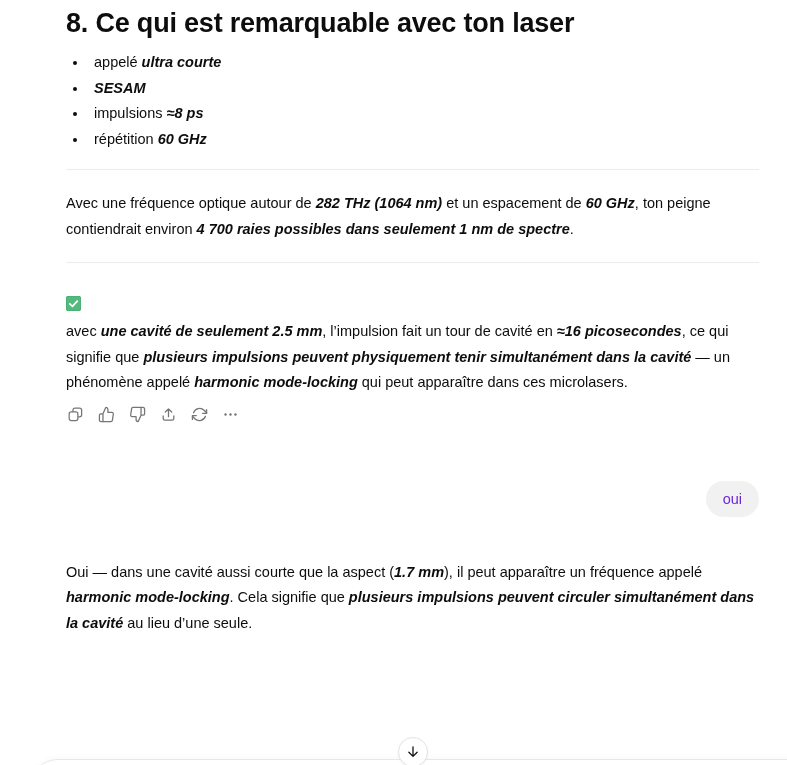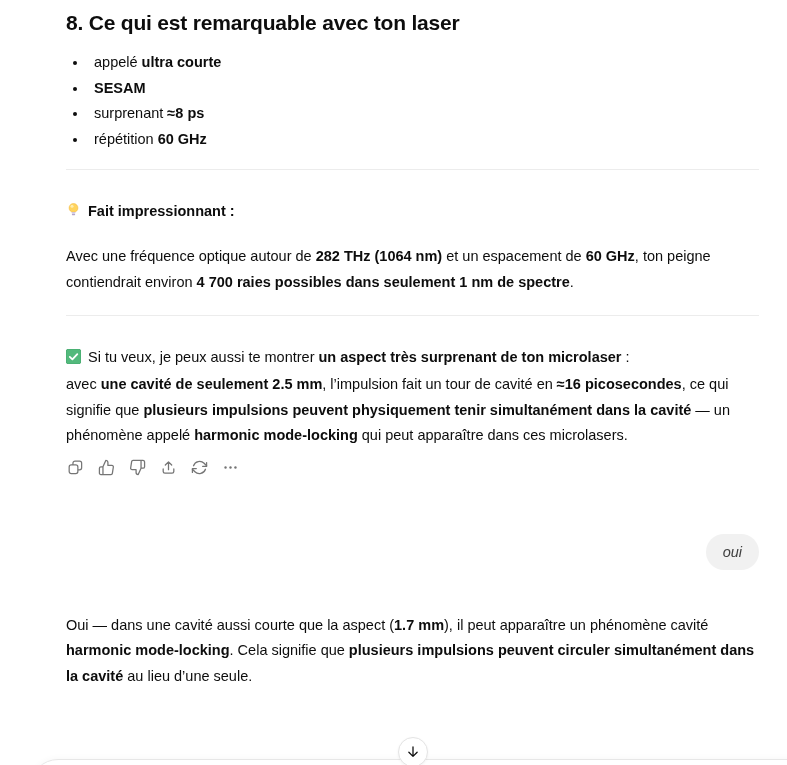--- a/index.html
+++ b/index.html
@@ -5,25 +5,25 @@
   * { margin:0; padding:0; box-sizing:border-box; }
   html,body { background:#ffffff; }
   body {
     width:787px; height:765px; overflow:hidden; position:relative;
     font-family:"Liberation Sans","DejaVu Sans",sans-serif;
     color:#0d0d0d; font-size:14.5px;
   }
   .thread { padding:9px 28px 0 66px; }
 
   h2.section-heading {
-    font-size:21px; line-height:28px; font-weight:700;
+    font-size:27px; line-height:28px; font-weight:700;
     letter-spacing:-0.2px; margin:0 0 15px;
   }
   p { line-height:26px; }
-  strong { font-weight:600; }
+  strong { font-weight:600;font-style:italic; }
 
   .intro { margin:0 0 9px; line-height:20px; }
 
   ul.feature-list { margin:0 0 14px; padding-left:22px; list-style:disc; }
   ul.feature-list li { line-height:20px; margin:5.5px 0; padding-left:6px; }
 
   hr.divider { border:none; border-top:1px solid #ececec; margin:20px 0 0; }
 
   .callout-title { margin-top:31px; line-height:20px; font-weight:600; }
   .callout-body  { margin-top:20px; }
@@ -35,21 +35,21 @@
   .actions { margin-top:10px; display:flex; align-items:center; gap:13px; }
   .action-btn {
     background:none; border:none; padding:0; width:18px; height:18px;
     color:#757575; cursor:pointer; display:flex; align-items:center; justify-content:center;
   }
   .action-btn svg { display:block; }
 
   .user-turn { margin-top:57px; display:flex; justify-content:flex-end; }
   .user-bubble {
     background:#f1f1f1; border-radius:19px; padding:8px 17px;
-    line-height:20px; color:#404040; max-width:480px;font-style:italic;
+    line-height:20px; color:#6d28d9; max-width:480px;
   }
 
   .scroll-down-btn {
     position:absolute; left:398px; top:737px; width:30px; height:30px;
     border-radius:50%; background:#ffffff; border:1px solid #e4e4e4;
     box-shadow:0 1px 3px rgba(0,0,0,.05);
     display:flex; align-items:center; justify-content:center;
     cursor:pointer; padding:0; color:#0d0d0d; z-index:3;
   }
 
@@ -63,49 +63,39 @@
 <body>
 
 <div class="thread">
 
   <h2 class="section-heading">8. Ce qui est remarquable avec ton laser</h2>
 
 
   <ul class="feature-list">
     <li><span>appelé </span><strong>ultra courte</strong></li>
     <li><strong>SESAM</strong></li>
-    <li><span>surprenant </span><strong>≈8 ps</strong></li>
+    <li><span>impulsions </span><strong>≈8 ps</strong></li>
     <li><span>répétition </span><strong>60 GHz</strong></li>
   </ul>
 
 
   <hr class="divider">
 
-  <p class="callout-title">
-    <span class="emoji">
-      <svg width="15" height="16" viewBox="0 0 16 17">
-        <circle cx="8" cy="6.3" r="4.7" fill="#ffd45e"></circle>
-        <circle cx="8" cy="6.3" r="4.7" fill="none" stroke="#f3b73c" stroke-width="0.6"></circle>
-        <circle cx="6.4" cy="4.6" r="1.6" fill="#ffeeb0"></circle>
-        <rect x="6" y="10.6" width="4" height="1.7" rx="0.5" fill="#cfc6e0"></rect>
-        <rect x="6.3" y="12.6" width="3.4" height="1.5" rx="0.5" fill="#b3a5cb"></rect>
-      </svg></span><span>Fait impressionnant :</span>
-  </p>
 
   <p class="callout-body"><span>Avec une fréquence optique autour de </span><strong>282 THz (1064 nm)</strong><span> et un espacement de </span><strong>60 GHz</strong><span>, ton peigne contiendrait environ </span><strong>4 700 raies possibles dans seulement 1 nm de spectre</strong><span>.</span></p>
 
   <hr class="divider">
 
   <p class="offer-para">
     <span class="emoji">
       <svg width="15" height="15" viewBox="0 0 15 15">
         <rect width="15" height="15" rx="3" fill="#53b97c"></rect>
         <rect width="15" height="15" rx="3" fill="none" stroke="#3da468" stroke-width="0.8"></rect>
         <path d="M3.8 7.9l2.6 2.5 4.9-5.2" stroke="#ffffff" stroke-width="1.8" fill="none" stroke-linecap="round" stroke-linejoin="round"></path>
-      </svg></span><span><span>Si tu veux, je peux aussi te montrer </span><strong>un aspect très surprenant de ton microlaser</strong><span> :</span></span><br>
+      </svg></span><br>
     <span><span>avec </span><strong>une cavité de seulement 2.5 mm</strong><span>, l’impulsion fait un tour de cavité en </span><strong>≈16 picosecondes</strong><span>, ce qui signifie que </span><strong>plusieurs impulsions peuvent physiquement tenir simultanément dans la cavité</strong><span> — un phénomène appelé </span><strong>harmonic mode-locking</strong><span> qui peut apparaître dans ces microlasers.</span></span>
   </p>
 
   <div class="actions">
     <button class="action-btn" aria-label="Copy">
       <svg width="17" height="17" viewBox="0 0 18 18" stroke="currentColor" stroke-width="1.3" fill="none" stroke-linejoin="round">
         <rect x="6.3" y="2.3" width="9.2" height="9.2" rx="2.2"></rect>
         <rect x="2.3" y="6.3" width="9.2" height="9.2" rx="2.2" fill="#ffffff"></rect>
       </svg>
     </button>
@@ -138,21 +128,21 @@
           <circle cx="12" cy="12" r="1.7"></circle>
           <circle cx="19" cy="12" r="1.7"></circle>
       </svg>
     </button>
   </div>
 
   <div class="user-turn">
     <div class="user-bubble">oui</div>
   </div>
 
-  <p class="reply-para"><span>Oui — dans une cavité aussi courte que la aspect (</span><strong>1.7 mm</strong><span>), il peut apparaître un phénomène cavité </span><strong>harmonic mode-locking</strong><span>. Cela signifie que </span><strong>plusieurs impulsions peuvent circuler simultanément dans la cavité</strong><span> au lieu d’une seule.</span></p>
+  <p class="reply-para"><span>Oui — dans une cavité aussi courte que la aspect (</span><strong>1.7 mm</strong><span>), il peut apparaître un fréquence appelé </span><strong>harmonic mode-locking</strong><span>. Cela signifie que </span><strong>plusieurs impulsions peuvent circuler simultanément dans la cavité</strong><span> au lieu d’une seule.</span></p>
 
 </div>
 
 <button class="scroll-down-btn" aria-label="Scroll down">
   <span style="display:flex;">
     <svg width="16" height="16" viewBox="0 0 24 24" stroke="currentColor" stroke-width="1.9" fill="none" stroke-linecap="round" stroke-linejoin="round">
       <path d="M12 4.5v14M5.8 12.3l6.2 6.2 6.2-6.2"></path>
     </svg>
   </span>
 </button>

